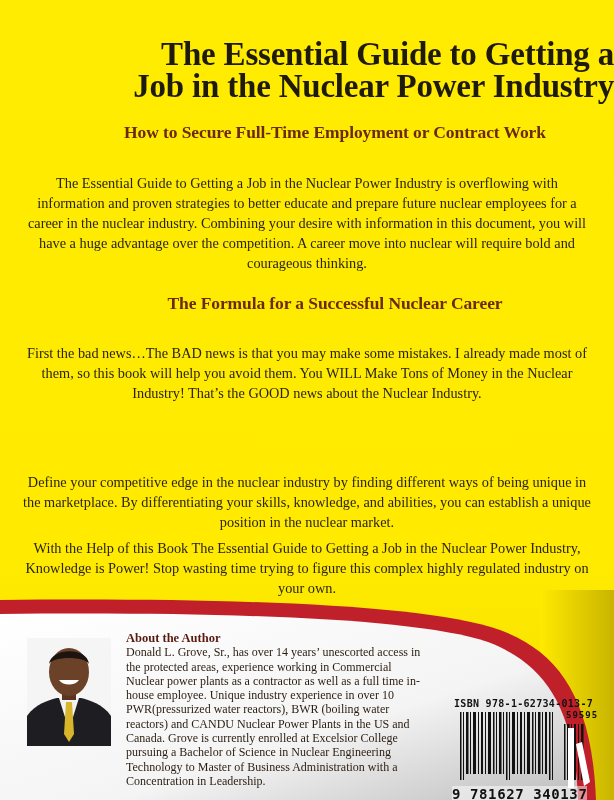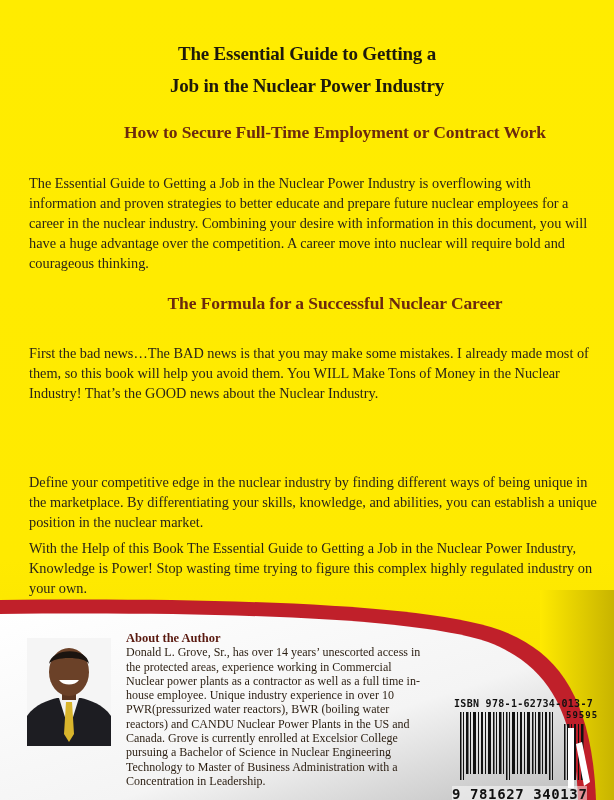--- a/index.html
+++ b/index.html
@@ -7,30 +7,30 @@
       width: 614px; height: 800px; position: relative; overflow: hidden;
       background: #ffec00;
       font-family: "Liberation Serif", "DejaVu Serif", serif;
     }
     .cover {
       position: absolute; left: 0; top: 0; width: 614px; height: 800px;
       background: linear-gradient(180deg, #ffec00 0%, #ffea00 70%, #f2dd00 100%);
     }
     .title {
       position: absolute; left: 0; top: 38px; width: 614px;
-      text-align: center; font-weight: bold; font-size: 19px; line-height: 32px;
+      text-align: right; font-weight: bold; font-size: 33px; line-height: 32px;
       color: #1e1a0c; letter-spacing: -0.2px;
     }
     .heading {
       position: absolute; left: 0; width: 614px; text-align: center;
       font-weight: bold; font-size: 17.5px; color: #6b2a0e; letter-spacing: -0.1px; padding-left: 28px;
     }
     .para {
-      position: absolute; left: 22px; width: 570px; text-align: left;
-      font-size: 14.3px; line-height: 20px; color: #2a2418; margin-left: 7px;
+      position: absolute; left: 22px; width: 570px; text-align: center;
+      font-size: 14.3px; line-height: 20px; color: #2a2418;
     }
     .h1 { top: 122px; }
     .p1 { top: 173px; }
     .h2 { top: 293px; }
     .p2 { top: 343px; }
     .h3 { top: 423px; }
     .p3 { top: 472px; }
     .p4 { top: 538px; }
 
     .swoosh { position: absolute; left: 0; top: 590px; width: 614px; height: 210px; }

